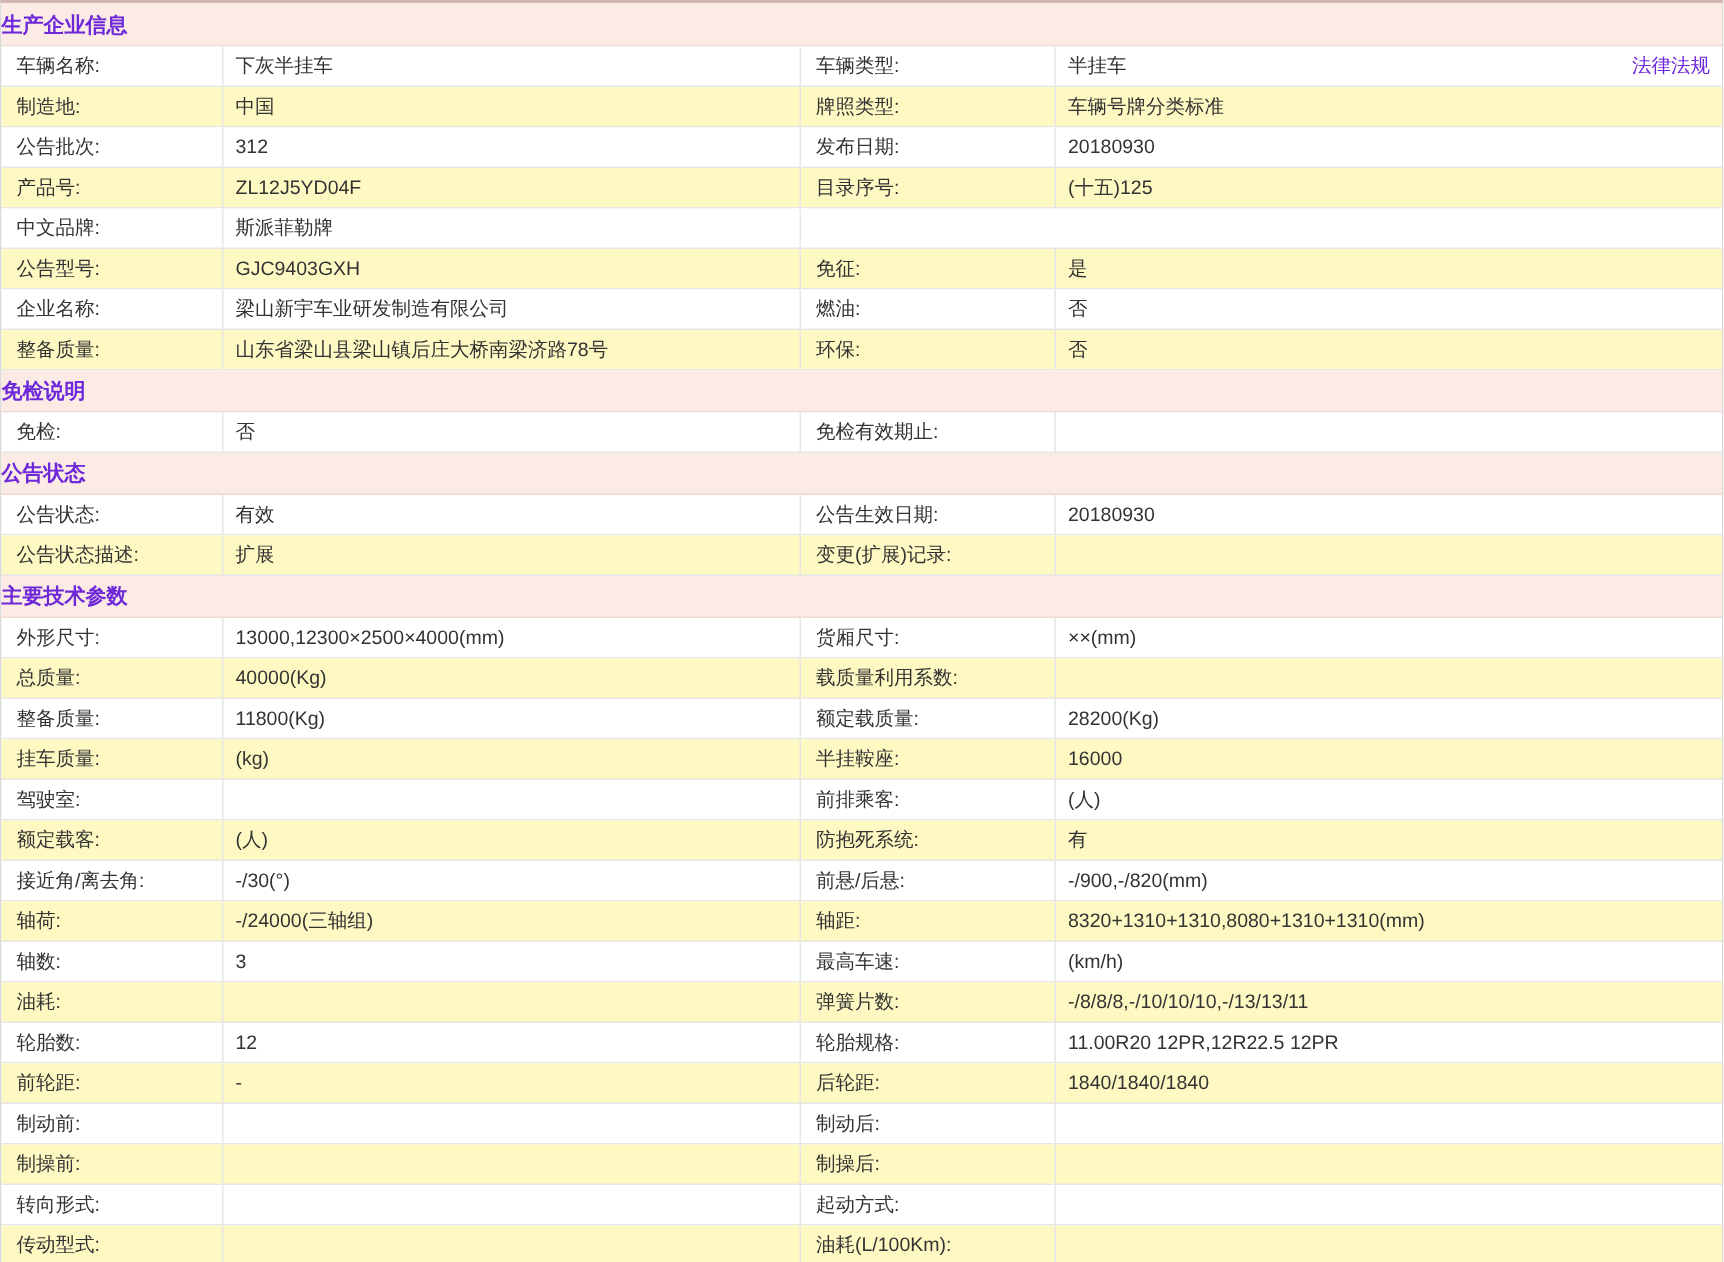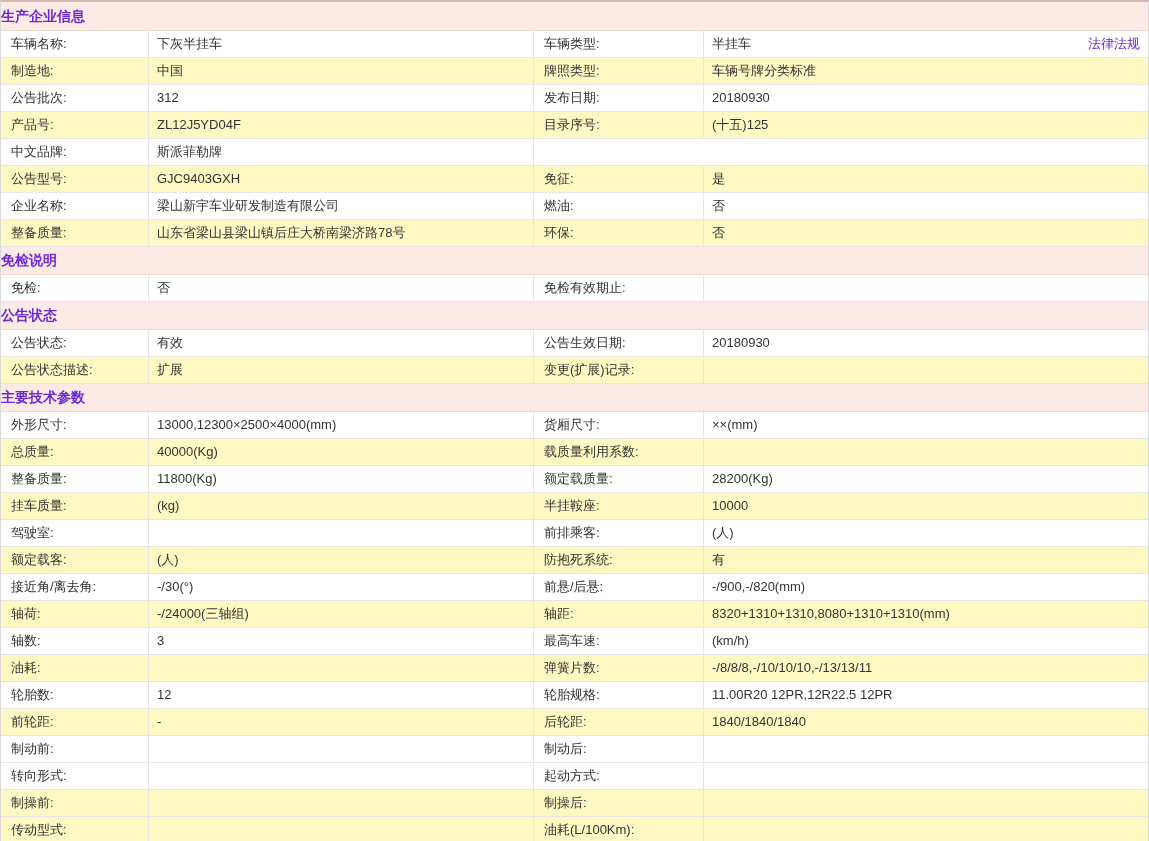--- a/index.html
+++ b/index.html
@@ -180,21 +180,21 @@
       <div class="cell cell-label2">额定载质量:</div>
       <div class="cell cell-value2">
         <span>28200(Kg)</span>
       </div>
     </div>
     <div class="row alt">
       <div class="cell cell-label1">挂车质量:</div>
       <div class="cell cell-value1">(kg)</div>
       <div class="cell cell-label2">半挂鞍座:</div>
       <div class="cell cell-value2">
-        <span>10000</span>
+        <span>16000</span>
       </div>
     </div>
     <div class="row">
       <div class="cell cell-label1">驾驶室:</div>
       <div class="cell cell-value1"></div>
       <div class="cell cell-label2">前排乘客:</div>
       <div class="cell cell-value2">
         <span>(人)</span>
       </div>
     </div>
@@ -255,32 +255,32 @@
       </div>
     </div>
     <div class="row">
       <div class="cell cell-label1">制动前:</div>
       <div class="cell cell-value1"></div>
       <div class="cell cell-label2">制动后:</div>
       <div class="cell cell-value2">
         <span></span>
       </div>
     </div>
+    <div class="row alt">
+      <div class="cell cell-label1">制操前:</div>
+      <div class="cell cell-value1"></div>
+      <div class="cell cell-label2">制操后:</div>
+      <div class="cell cell-value2">
+        <span></span>
+      </div>
+    </div>
     <div class="row">
       <div class="cell cell-label1">转向形式:</div>
       <div class="cell cell-value1"></div>
       <div class="cell cell-label2">起动方式:</div>
-      <div class="cell cell-value2">
-        <span></span>
-      </div>
-    </div>
-    <div class="row alt">
-      <div class="cell cell-label1">制操前:</div>
-      <div class="cell cell-value1"></div>
-      <div class="cell cell-label2">制操后:</div>
       <div class="cell cell-value2">
         <span></span>
       </div>
     </div>
     <div class="row alt">
       <div class="cell cell-label1">传动型式:</div>
       <div class="cell cell-value1"></div>
       <div class="cell cell-label2">油耗(L/100Km):</div>
       <div class="cell cell-value2">
         <span></span>

